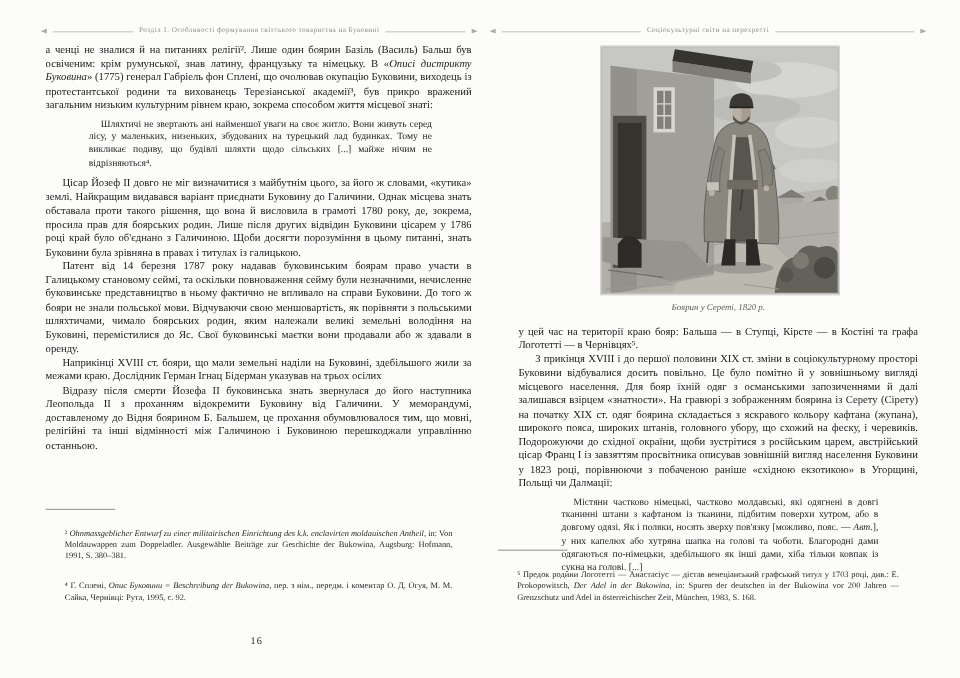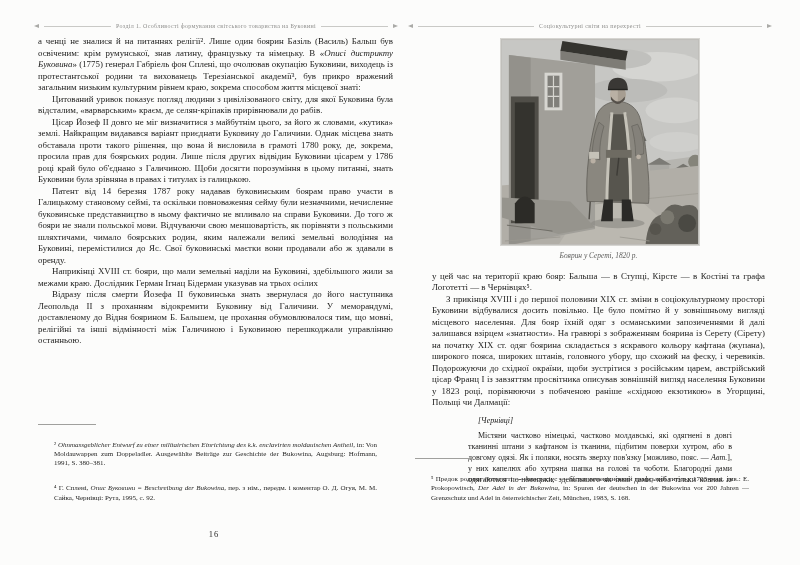--- a/index.html
+++ b/index.html
@@ -47,21 +47,21 @@
     <header class="pagehead">
       <span class="arr arr-l"></span>
       <span class="rule"></span>
       <span class="title">Розділ 1. Особливості формування світського товариства на Буковині</span>
       <span class="rule"></span>
       <span class="arr arr-r"></span>
     </header>
 
     <div class="pagebody">
         <p class="opening"><span>а ченці не зналися й на питаннях релігії². Лише один боярин Базіль (Василь) Бальш був освіченим: крім румунської, знав латину, французьку та німецьку. В «</span><span style="font-style: italic;">Описі дистрикту Буковина</span><span>» (1775) генерал Габріель фон Сплені, що очолював окупацію Буковини, виходець із протестантської родини та вихованець Терезіанської академії³, був прикро вражений загальним низьким культурним рівнем краю, зокрема способом життя місцевої знаті:</span></p>
-        <p class="indent"><span>Цитований уривок показує погляд людини з цивілізованого світу, для якої Буковина була відсталим, «варварським» краєм, де селян-кріпаків прирівнювали до рабів.</span></p>
+        <p class="quote"><span>Шляхтичі не звертають ані найменшої уваги на своє житло. Вони живуть серед лісу, у маленьких, низеньких, збудованих на турецький лад будинках. Тому не викликає подиву, що будівлі шляхти щодо сільських [...] майже нічим не відрізняються⁴.</span></p>
         <p class="indent"><span>Цісар Йозеф II довго не міг визначитися з майбутнім цього, за його ж словами, «кутика» землі. Найкращим видавався варіант приєднати Буковину до Галичини. Однак місцева знать обставала проти такого рішення, що вона й висловила в грамоті 1780 року, де, зокрема, просила прав для боярських родин. Лише після других відвідин Буковини цісарем у 1786 році край було об'єднано з Галичиною. Щоби досягти порозуміння в цьому питанні, знать Буковини була зрівняна в правах і титулах із галицькою.</span></p>
         <p class="indent"><span>Патент від 14 березня 1787 року надавав буковинським боярам право участи в Галицькому становому сеймі, та оскільки повноваження сейму були незначними, нечисленне буковинське представництво в ньому фактично не впливало на справи Буковини. До того ж бояри не знали польської мови. Відчуваючи свою меншовартість, як порівняти з польськими шляхтичами, чимало боярських родин, яким належали великі земельні володіння на Буковині, перемістилися до Яс. Свої буковинські маєтки вони продавали або ж здавали в оренду.</span></p>
         <p class="indent"><span>Наприкінці XVIII ст. бояри, що мали земельні наділи на Буковині, здебільшого жили за межами краю. Дослідник Герман Ігнац Бідерман указував на трьох осілих</span></p>
         <p class="indent"><span>Відразу після смерти Йозефа II буковинська знать звернулася до його наступника Леопольда II з проханням відокремити Буковину від Галичини. У меморандумі, доставленому до Відня боярином Б. Бальшем, це прохання обумовлювалося тим, що мовні, релігійні та інші відмінності між Галичиною і Буковиною перешкоджали управлінню останньою.</span></p>
       </div>
 
     <div class="footnotes">
       <div class="fnrule"></div>
       <div>
           <p class="fn"><span>² </span><span style="font-style: italic;">Ohnmassgeblicher Entwurf zu einer militairischen Einrichtung des k.k. enclavirten moldauischen Antheil</span><span>, in: Von Moldauwappen zum Doppeladler. Ausgewählte Beiträge zur Geschichte der Bukowina, Augsburg: Hofmann, 1991, S. 380–381.</span></p>
@@ -159,21 +159,20 @@
           <path d="M4,204 L60,200 M120,200 L150,204" stroke="#9a978f" stroke-width="0.8" fill="none"></path>
 
           <rect x="0.5" y="0.5" width="199" height="207" fill="none" stroke="#c0bfbb"></rect>
         </svg>
         <figcaption>Боярин у Сереті, 1820 р.</figcaption>
       </figure>
 
       <div>
           <p class="opening"><span>у цей час на території краю бояр: Бальша — в Ступці, Кірсте — в Костіні та графа Логотетті — в Чернівцях⁵.</span></p>
           <p class="indent"><span>З прикінця XVIII і до першої половини XIX ст. зміни в соціокультурному просторі Буковини відбувалися досить повільно. Це було помітно й у зовнішньому вигляді місцевого населення. Для бояр їхній одяг з османськими запозиченнями й далі залишався взірцем «знатности». На гравюрі з зображенням боярина із Серету (Сірету) на початку XIX ст. одяг боярина складається з яскравого кольору кафтана (жупана), широкого пояса, широких штанів, головного убору, що схожий на феску, і черевиків. Подорожуючи до східної окраїни, щоби зустрітися з російським царем, австрійський цісар Франц I із завзяттям просвітника описував зовнішній вигляд населення Буковини у 1823 році, порівнюючи з побаченою раніше «східною екзотикою» в Угорщині, Польщі чи Далмації:</span></p>
-          <p class="quote-head"><span>[Чернівці]</span></p>
           <p class="quote"><span>Містяни частково німецькі, частково молдавські, які одягнені в довгі тканинні штани з кафтаном із тканини, підбитим поверхи хутром, або в довгому одязі. Як і поляки, носять зверху пов'язку [можливо, пояс. — </span><span style="font-style: italic;">Авт.</span><span>], у них капелюх або хутряна шапка на голові та чоботи. Благородні дами одягаються по-німецьки, здебільшого як інші дами, хіба тільки ковпак із сукна на голові. [...]</span></p>
         </div>
     </div>
 
     <div class="footnotes">
       <div class="fnrule"></div>
       <div>
           <p class="fn"><span>⁵ Предок родини Логотетті — Анастасіус — дістав венеціанський графський титул у 1703 році, див.: E. Prokopowitsch, </span><span style="font-style: italic;">Der Adel in der Bukowina</span><span>, in: Spuren der deutschen in der Bukowina vor 200 Jahren — Grenzschutz und Adel in österreichischer Zeit, München, 1983, S. 168.</span></p>
         </div>
     </div>

